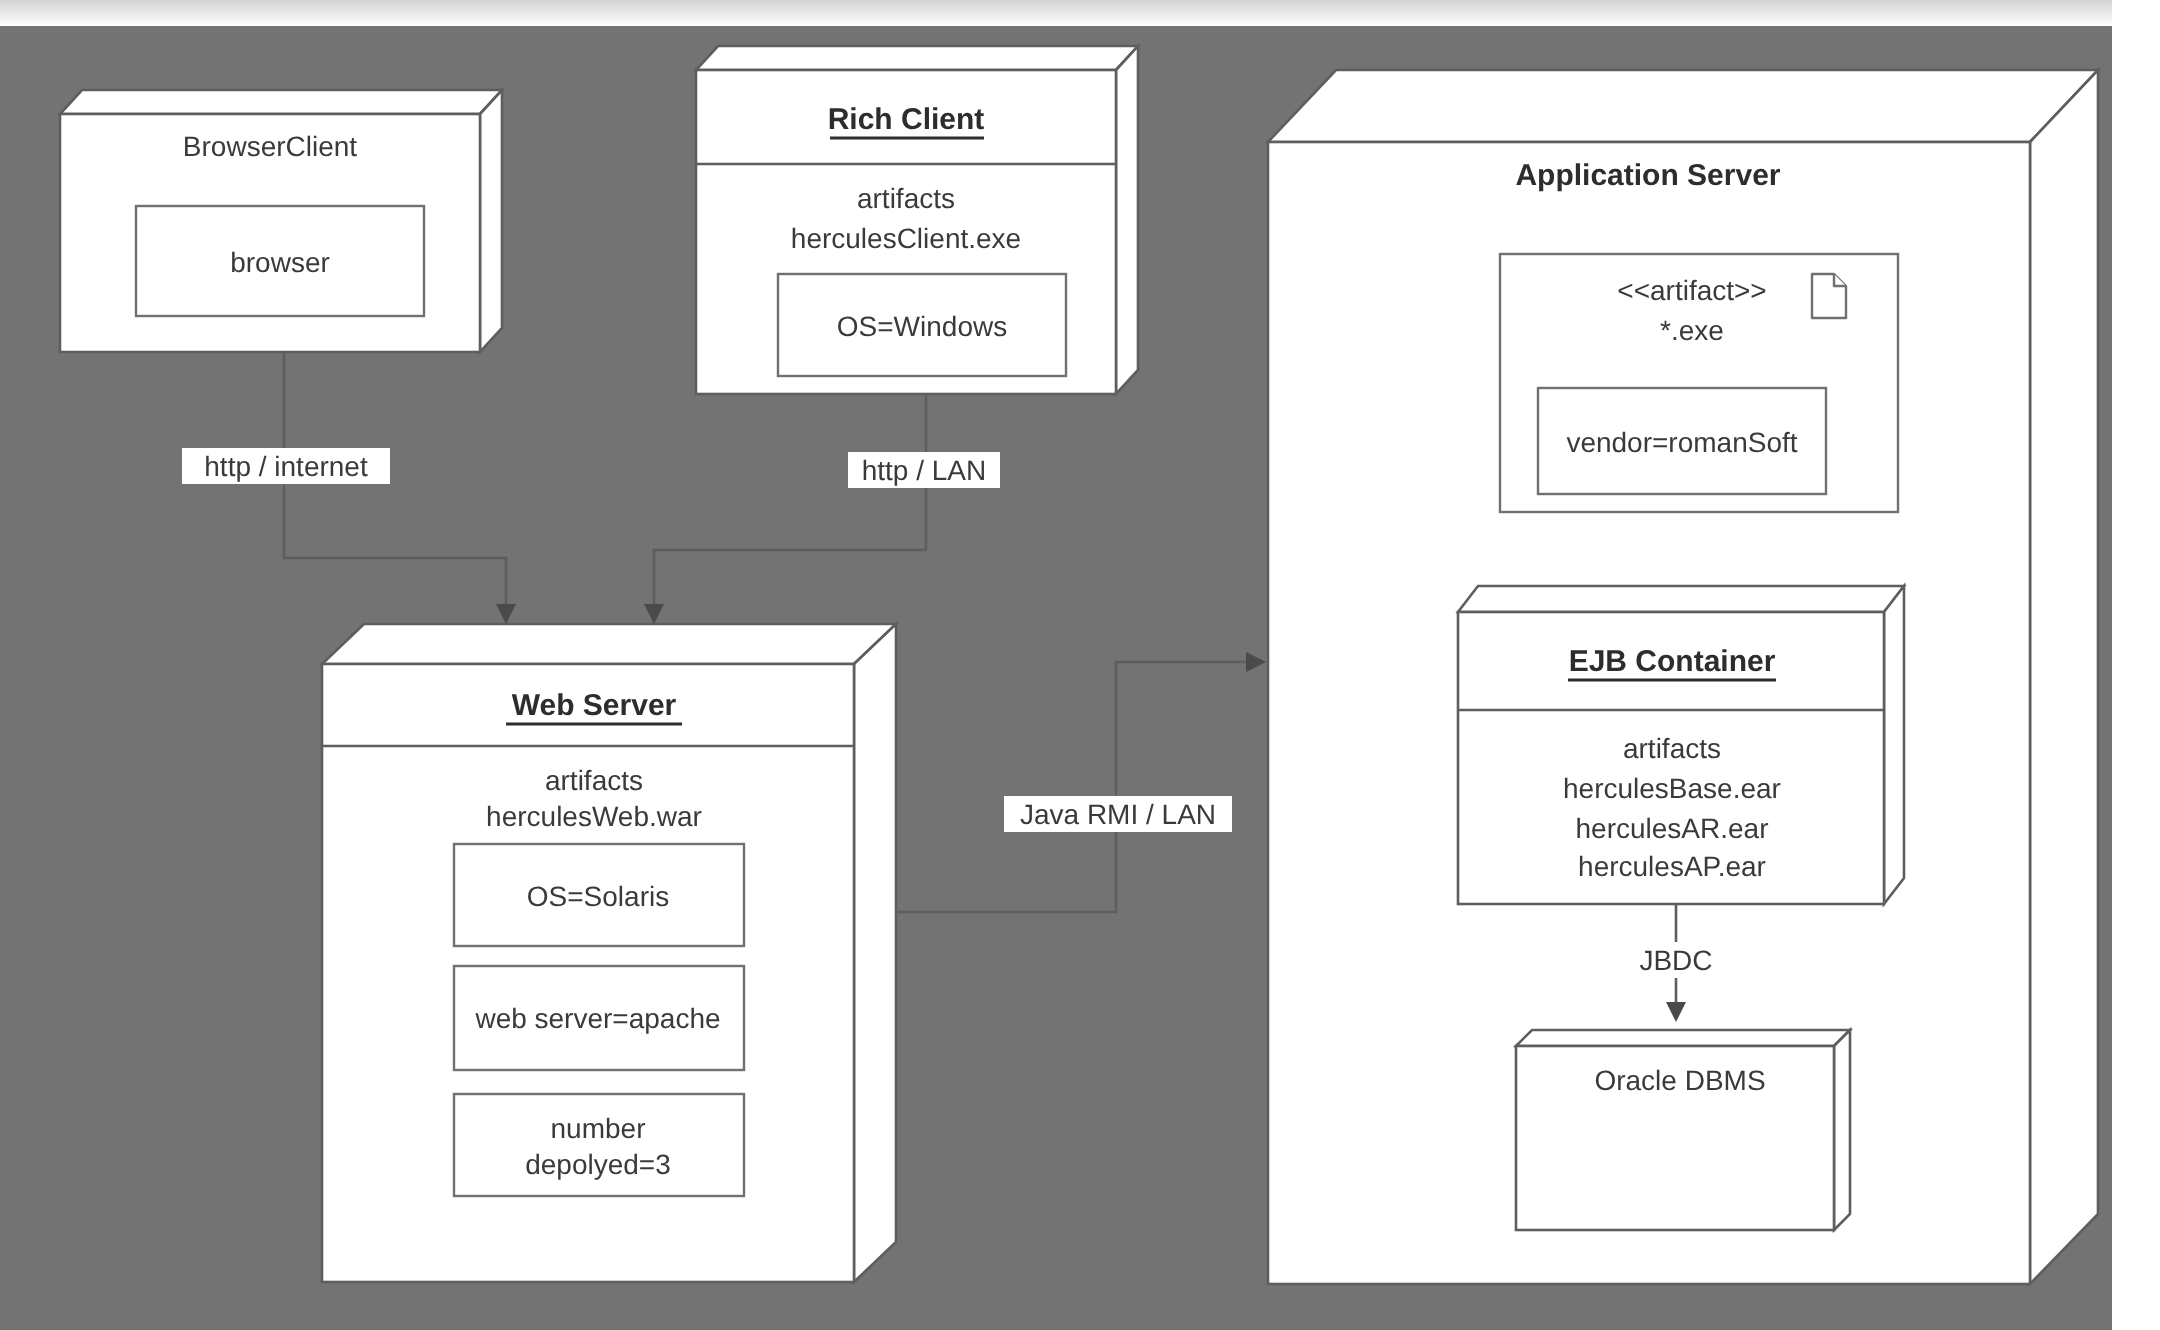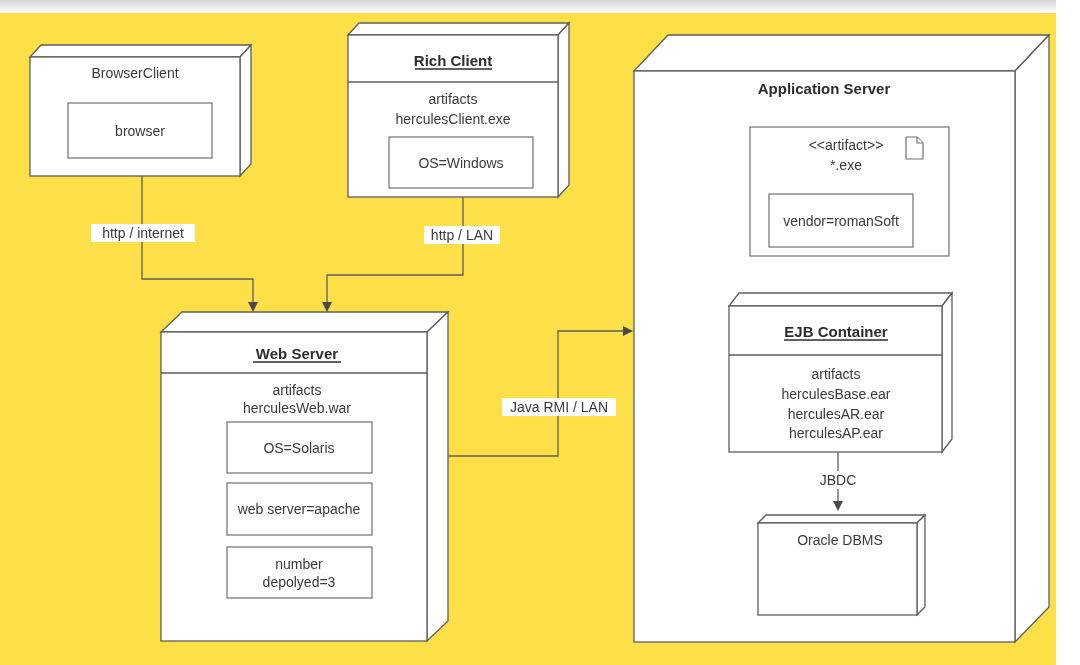--- a/index.html
+++ b/index.html
@@ -1,20 +1,20 @@
 <!DOCTYPE html>
 <html><head>
 <meta charset="utf-8">
 <style>
   html, body { margin: 0; padding: 0; background: #ffffff; }
   #stage {
     position: relative;
     width: 1056px;
     height: 665px;
-    background: #fde047;
+    background: #737373;
     overflow: hidden;
     font-family: "Liberation Sans", sans-serif;
   }
   #top-fade {
     position: absolute; top: 0; left: 0;
     width: 100%; height: 13px;
     background: linear-gradient(#d4d4d4, #ffffff);
   }
   svg { position: absolute; top: 0; left: 0; }
   .node  { fill: #ffffff; stroke: #5e5e5e; stroke-width: 1.3; stroke-linejoin: miter; }

